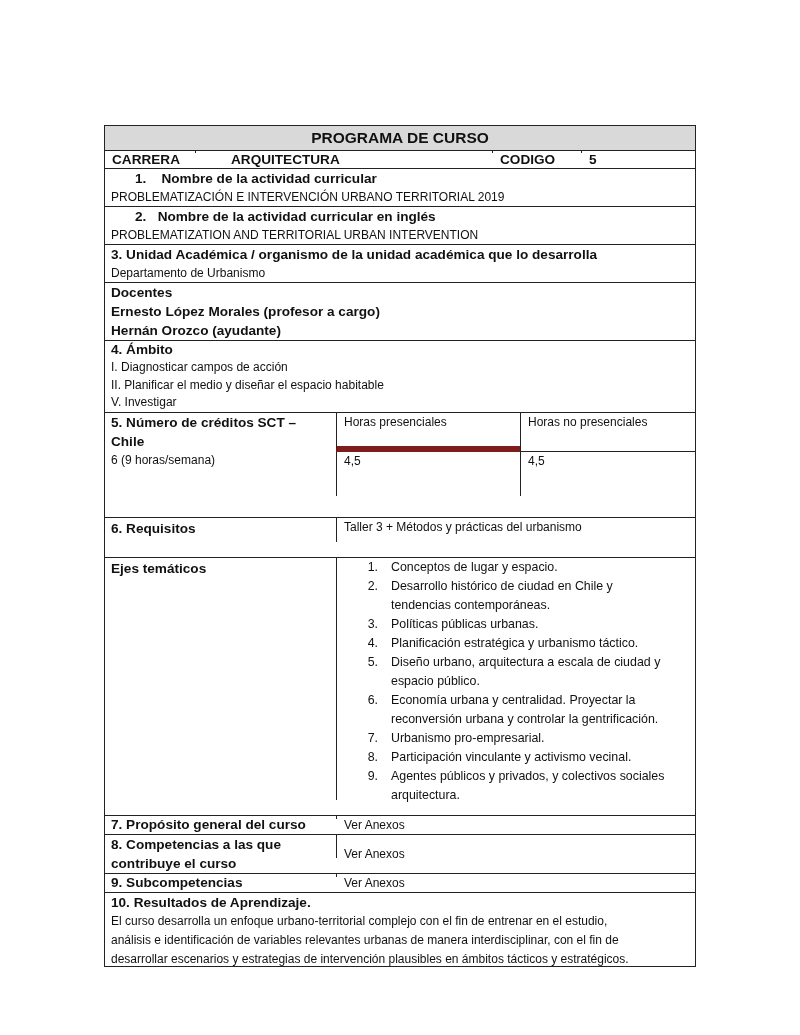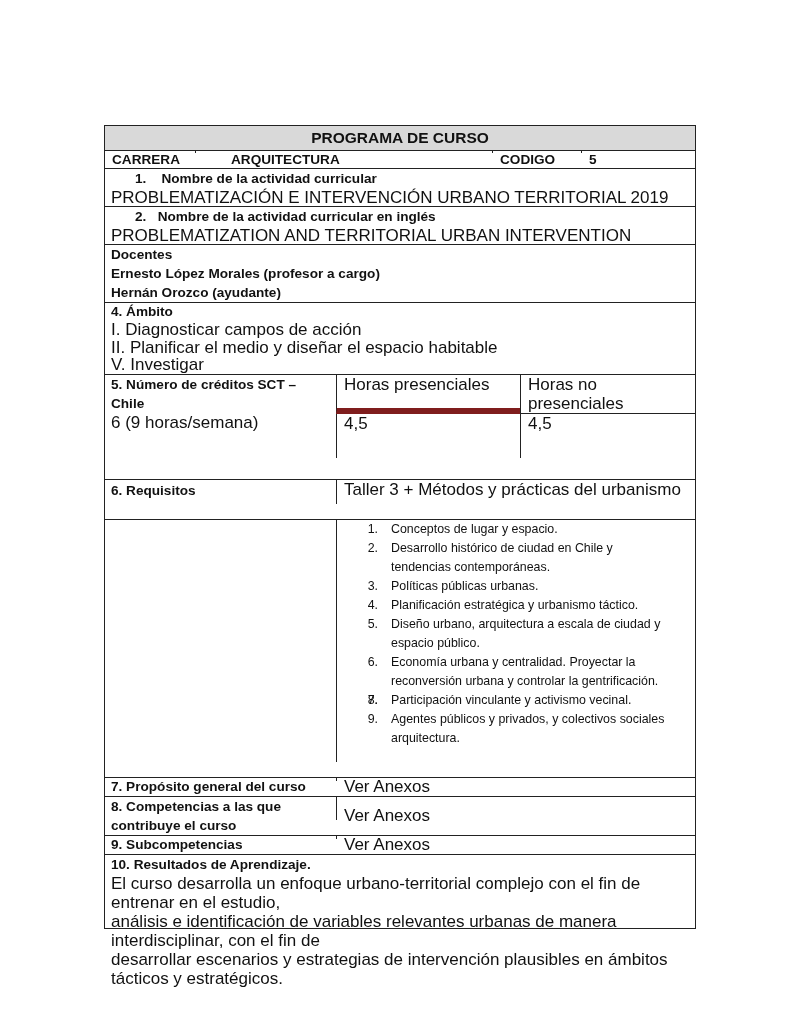--- a/index.html
+++ b/index.html
@@ -4,21 +4,21 @@
 <style>
   html, body { margin: 0; padding: 0; background: #ffffff; }
   body { width: 800px; height: 1035px; position: relative; overflow: hidden;
          font-family: "Liberation Sans", "DejaVu Sans", sans-serif; color: #111; }
   .tbl { position: absolute; left: 104px; top: 125px; width: 592px; border: 1.5px solid #222; box-sizing: border-box; }
   .row { position: relative; border-top: 1px solid #222; box-sizing: border-box; }
   .row:first-child { border-top: none; }
   .cell { position: absolute; top: 0; bottom: 15px; box-sizing: border-box; padding: 0 7px; }
   .vline { border-left: 1px solid #222; }
   .b { font-weight: bold; font-size: 13.6px; line-height: 19px; }
-  .n { font-size: 17px; line-height: 19px; }
+  .n { font-size: 12px; line-height: 19px; }
   .hdr { background: #d9d9d9; height: 24px; text-align: center; font-weight: bold; font-size: 15.5px; line-height: 24px; }
   .pad { padding-left: 6px; }
   .sub { padding-left: 30px; }
   ol.items { list-style: none; margin: 0; padding: 0; }
   ol.items li { position: relative; padding-left: 54px; font-size: 12.4px; line-height: 19px; }
   ol.items li .num { position: absolute; left: 25px; width: 16px; text-align: right; }
 </style>
 </head>
 <body>
 
@@ -36,20 +36,24 @@
   <div class="row" style="height:38px;">
     <div class="b sub">1.&nbsp;&nbsp;&nbsp;&nbsp;Nombre de la actividad curricular</div>
     <div class="n pad">PROBLEMATIZACIÓN E INTERVENCIÓN URBANO TERRITORIAL 2019</div>
   </div>
 
   <div class="row" style="height:38px;">
     <div class="b sub">2.&nbsp;&nbsp;&nbsp;Nombre de la actividad curricular en inglés</div>
     <div class="n pad">PROBLEMATIZATION AND TERRITORIAL URBAN INTERVENTION</div>
   </div>
 
+  <div class="row" style="height:38px;">
+    <div class="b pad">3. Unidad Académica / organismo de la unidad académica que lo desarrolla</div>
+    <div class="n pad">Departamento de Urbanismo</div>
+  </div>
 
   <div class="row" style="height:58px;">
     <div class="b pad">Docentes</div>
     <div class="b pad">Ernesto López Morales (profesor a cargo)</div>
     <div class="b pad">Hernán Orozco (ayudante)</div>
   </div>
 
   <div class="row" style="height:72px;">
     <div class="b pad" style="line-height:18px;">4. Ámbito</div>
     <div class="n pad" style="line-height:17.5px;">I. Diagnosticar campos de acción</div>
@@ -68,20 +72,21 @@
     <div class="cell n vline" style="left:231px;width:184px;top:39px;bottom:0;">4,5</div>
     <div class="cell n vline" style="left:415px;right:0;top:39px;bottom:0;">4,5</div>
   </div>
 
   <div class="row" style="height:40px;margin-top:21px;">
     <div class="cell b" style="left:0;width:231px;padding-top:1px;padding-left:6px;">6. Requisitos</div>
     <div class="cell n vline" style="left:231px;right:0;">Taller 3 + Métodos y prácticas del urbanismo</div>
   </div>
 
   <div class="row" style="height:258px;">
+    <div class="cell b" style="left:0;width:231px;padding-top:1px;padding-left:6px;">Ejes temáticos</div>
     <div class="cell vline" style="left:231px;right:0;padding:0;">
       <ol class="items" id="ejes-list">
           <li>
             <span class="num">1.</span>
             <div>Conceptos de lugar y espacio.</div>
           </li>
           <li>
             <span class="num">2.</span>
             <div>Desarrollo histórico de ciudad en Chile y</div>
             <div>tendencias contemporáneas.</div>
@@ -99,20 +104,21 @@
             <div>Diseño urbano, arquitectura a escala de ciudad y</div>
             <div>espacio público.</div>
           </li>
           <li>
             <span class="num">6.</span>
             <div>Economía urbana y centralidad. Proyectar la</div>
             <div>reconversión urbana y controlar la gentrificación.</div>
           </li>
           <li>
             <span class="num">7.</span>
+            <div>Urbanismo pro-empresarial.</div>
           </li>
           <li>
             <span class="num">8.</span>
             <div>Participación vinculante y activismo vecinal.</div>
           </li>
           <li>
             <span class="num">9.</span>
             <div>Agentes públicos y privados, y colectivos sociales</div>
             <div>arquitectura.</div>
           </li>

